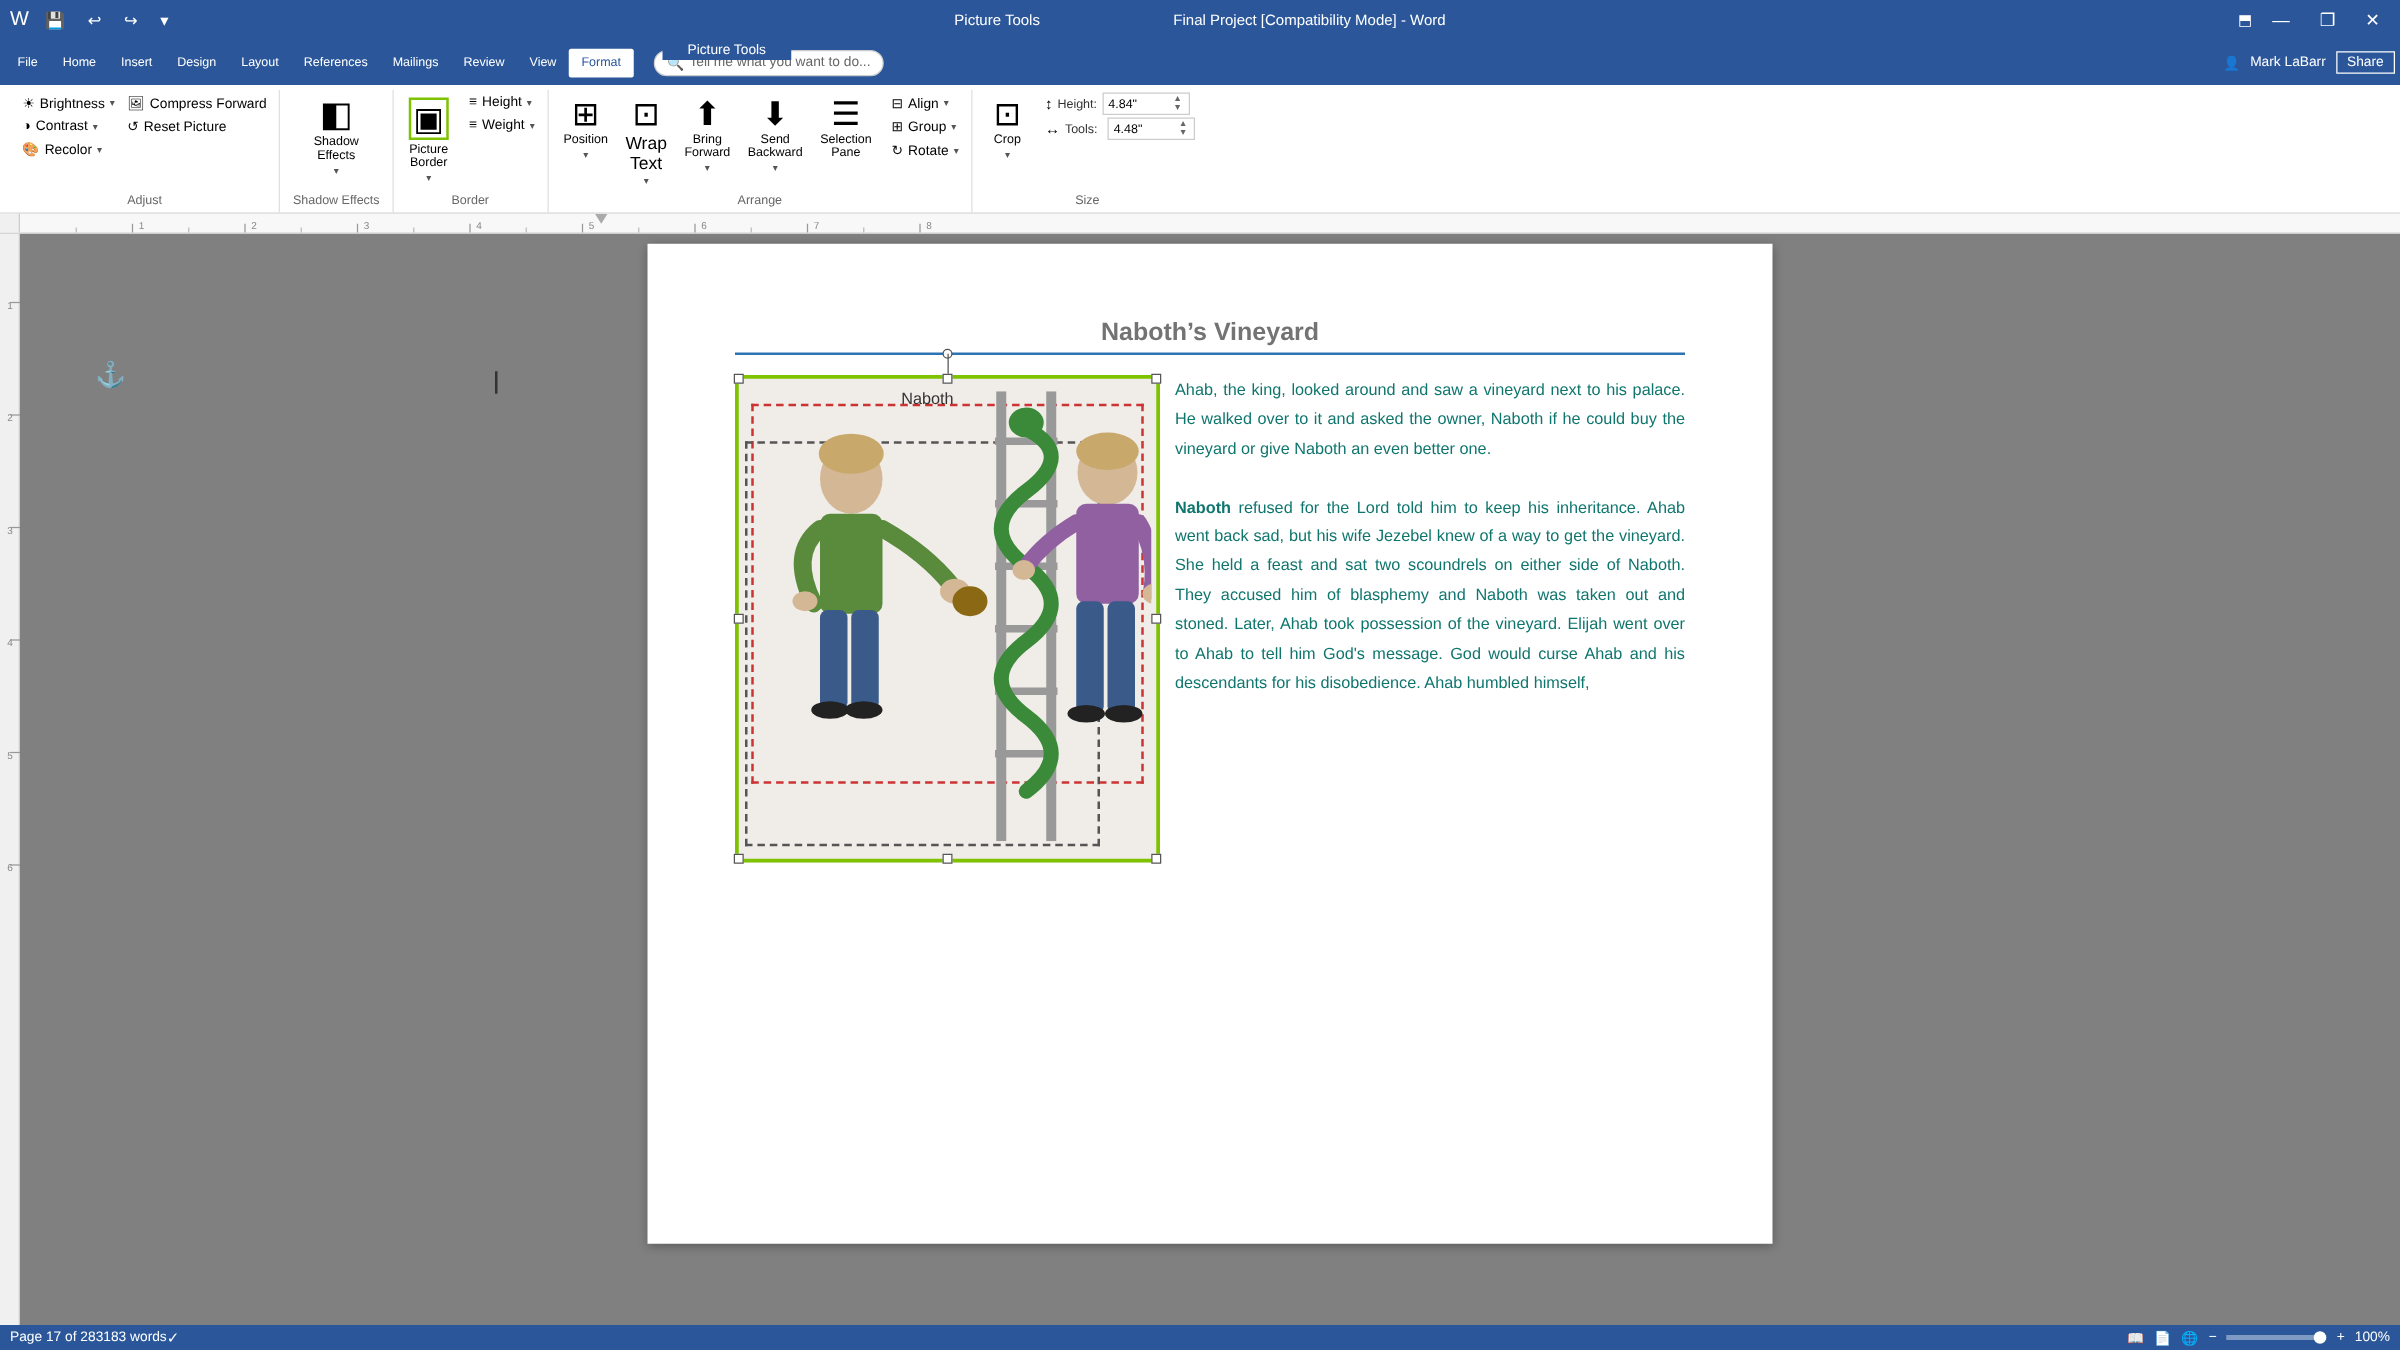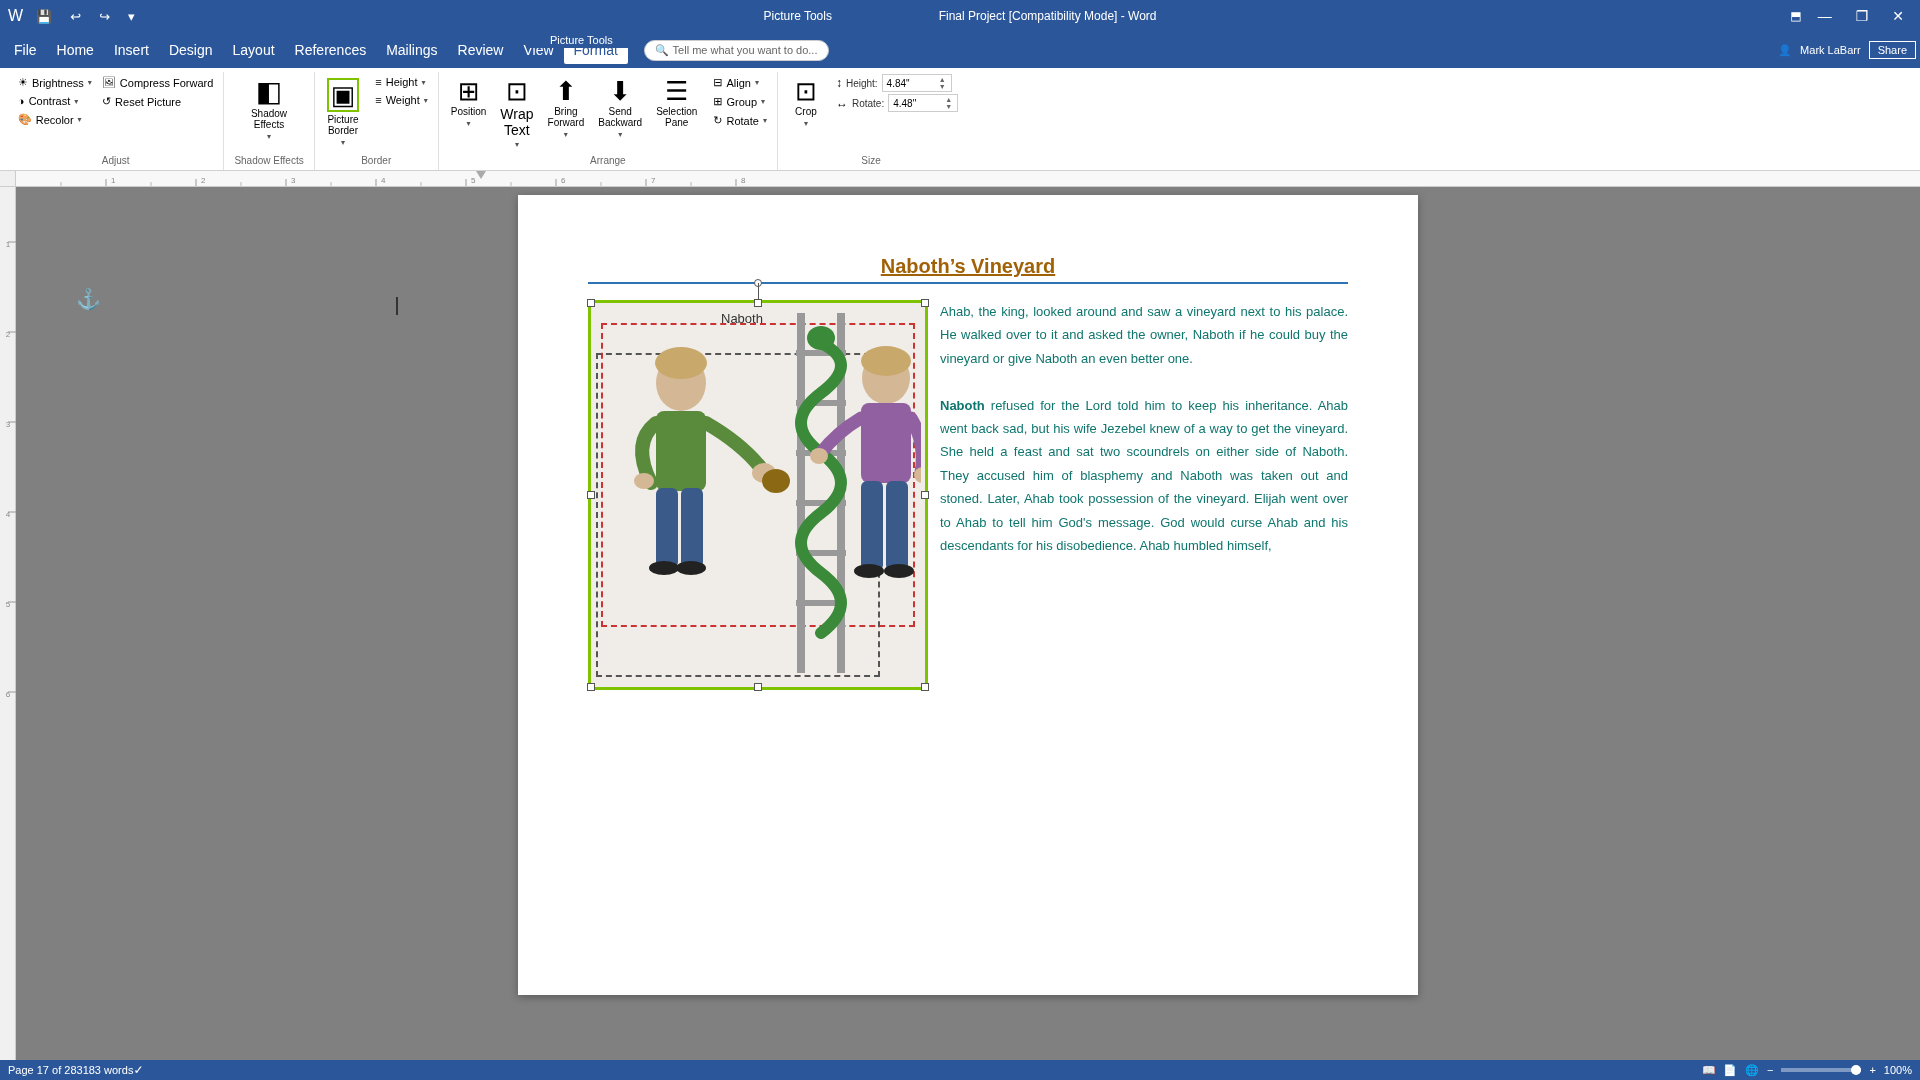--- a/index.html
+++ b/index.html
@@ -26,21 +26,21 @@
       height: 36px;
       background: #2b579a;
       display: flex;
       align-items: center;
       padding: 0 4px;
     }
     .menu-item {
       color: white;
       padding: 6px 10px;
       cursor: pointer;
-      font-size: 14px;
+      font-size: 10px;
       border-radius: 2px;
       text-align: right;
     }
     .menu-item.active { background: white; color: #2b579a; }
 
     
     .ribbon {
       background: #ffffff;
       border-bottom: 1px solid #d1d1d1;
       display: flex;
@@ -154,27 +154,26 @@
       min-height: 800px;
       margin: 0 auto;
       padding: 60px 70px 60px 70px;
       box-shadow: 0 2px 8px rgba(0,0,0,0.3);
       position: relative;
     }
 
     
     .doc-title {
       text-align: center;
-      color: #a16207;
+      color: #737373;
       font-size: 20px;
       font-weight: bold;
       border-bottom: 2px solid #2e74b5;
       padding-bottom: 4px;
       margin-bottom: 16px;
-      text-decoration: underline;
     }
     .doc-text {
       font-size: 13px;
       line-height: 1.8;
       color: #0f766e;
       text-align: justify;
     }
 
     
     .status-bar {
@@ -428,21 +427,21 @@
           <div class="size-input">
             <span>4.84"</span>
             <div class="spin-btns">
               <div class="spin-btn">▲</div>
               <div class="spin-btn">▼</div>
             </div>
           </div>
         </div>
         <div class="size-row">
           <span style="font-size:12px;">↔</span>
-          <span class="size-label">Rotate:</span>
+          <span class="size-label">Tools:</span>
           <div class="size-input">
             <span>4.48"</span>
             <div class="spin-btns">
               <div class="spin-btn">▲</div>
               <div class="spin-btn">▼</div>
             </div>
           </div>
         </div>
       </div>
     </div>

